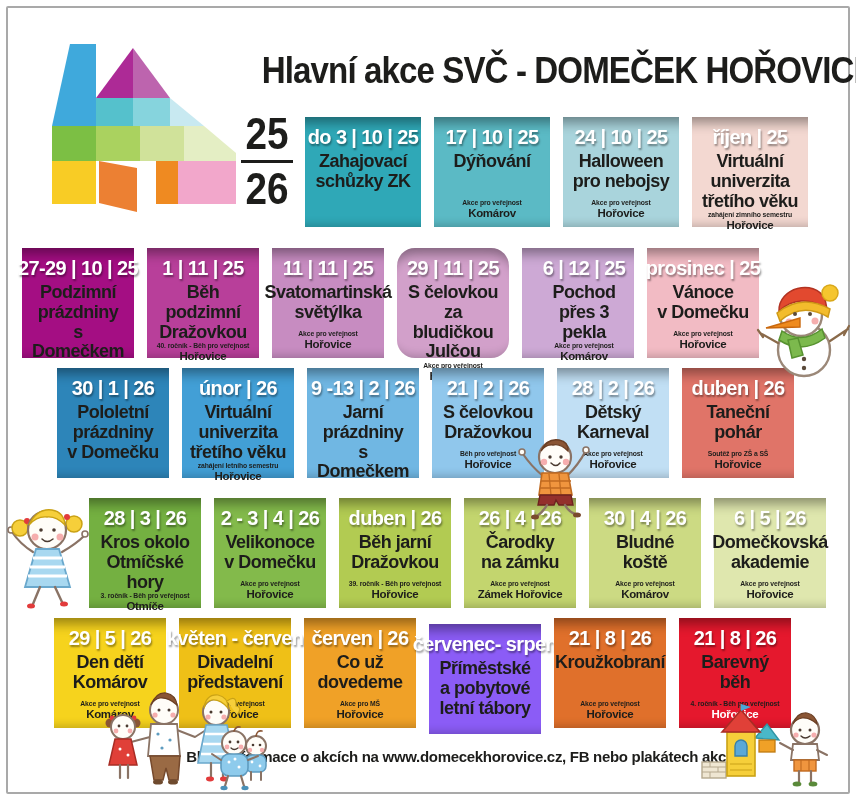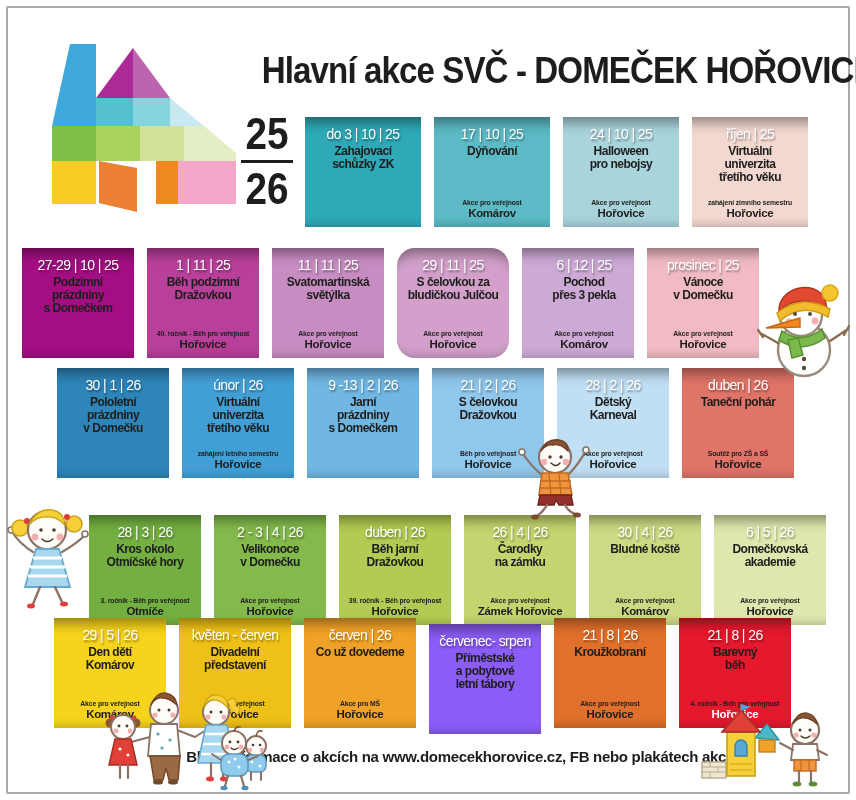--- a/index.html
+++ b/index.html
@@ -13,35 +13,35 @@
     transform:scaleX(0.92);transform-origin:center;white-space:nowrap;
   }
   .year{position:absolute;left:241px;top:112px;width:52px;text-align:center;color:#1d1d1b;}
   .year .num{font-size:44px;font-weight:bold;line-height:0.98;transform:scaleX(0.88);}
   .year .year-line{border-bottom:3.5px solid #1d1d1b;margin:5px 0 4px 0;}
 
   .row{position:absolute;display:flex;gap:13px;}
   .r1{left:305px;top:117px;}
   .r2{left:22px;top:248px;}
   .r3{left:57px;top:368px;border-radius:21px;}
-  .r4{left:89px;top:515px;align-items:center;}
+  .r4{left:89px;top:498px;align-items:center;}
   .r5{left:54px;top:618px;}
   .card{
     width:112px;height:110px;box-sizing:border-box;
     display:flex;flex-direction:column;align-items:center;text-align:center;
     padding:9px 4px 7px;
     box-shadow: inset 0 18px 12px -12px rgba(0,0,0,0.38), inset 0 -14px 10px -12px rgba(0,0,0,0.22);
   }
   .r1 .card{width:116px;}
   .card-date{
-    font-size:14px;font-weight:normal;color:#fff;white-space:nowrap;
+    font-size:20px;font-weight:bold;color:#fff;white-space:nowrap;
     letter-spacing:-0.6px;text-shadow:1px 2px 2px rgba(0,0,0,0.4);
   }
   .card-title{
-    font-size:12px;font-weight:bold;color:#1d1d1b;line-height:1.1;
+    font-size:18px;font-weight:bold;color:#1d1d1b;line-height:1.1;
     margin-top:3px;white-space:pre-line;letter-spacing:-0.5px;
   }
   .card-spacer{flex:1;}
   .card-note{font-size:6.8px;font-weight:bold;color:#1d1d1b;white-space:nowrap;letter-spacing:-0.1px;margin-bottom:1px;}
   .card-loc{font-size:11.5px;font-weight:bold;color:#1d1d1b;letter-spacing:-0.3px;margin-bottom:1px;}
 
   .footer-info{
     position:absolute;left:150px;top:748px;width:620px;text-align:center;
     font-size:15px;font-weight:bold;color:#1d1d1b;letter-spacing:-0.3px;
   }

